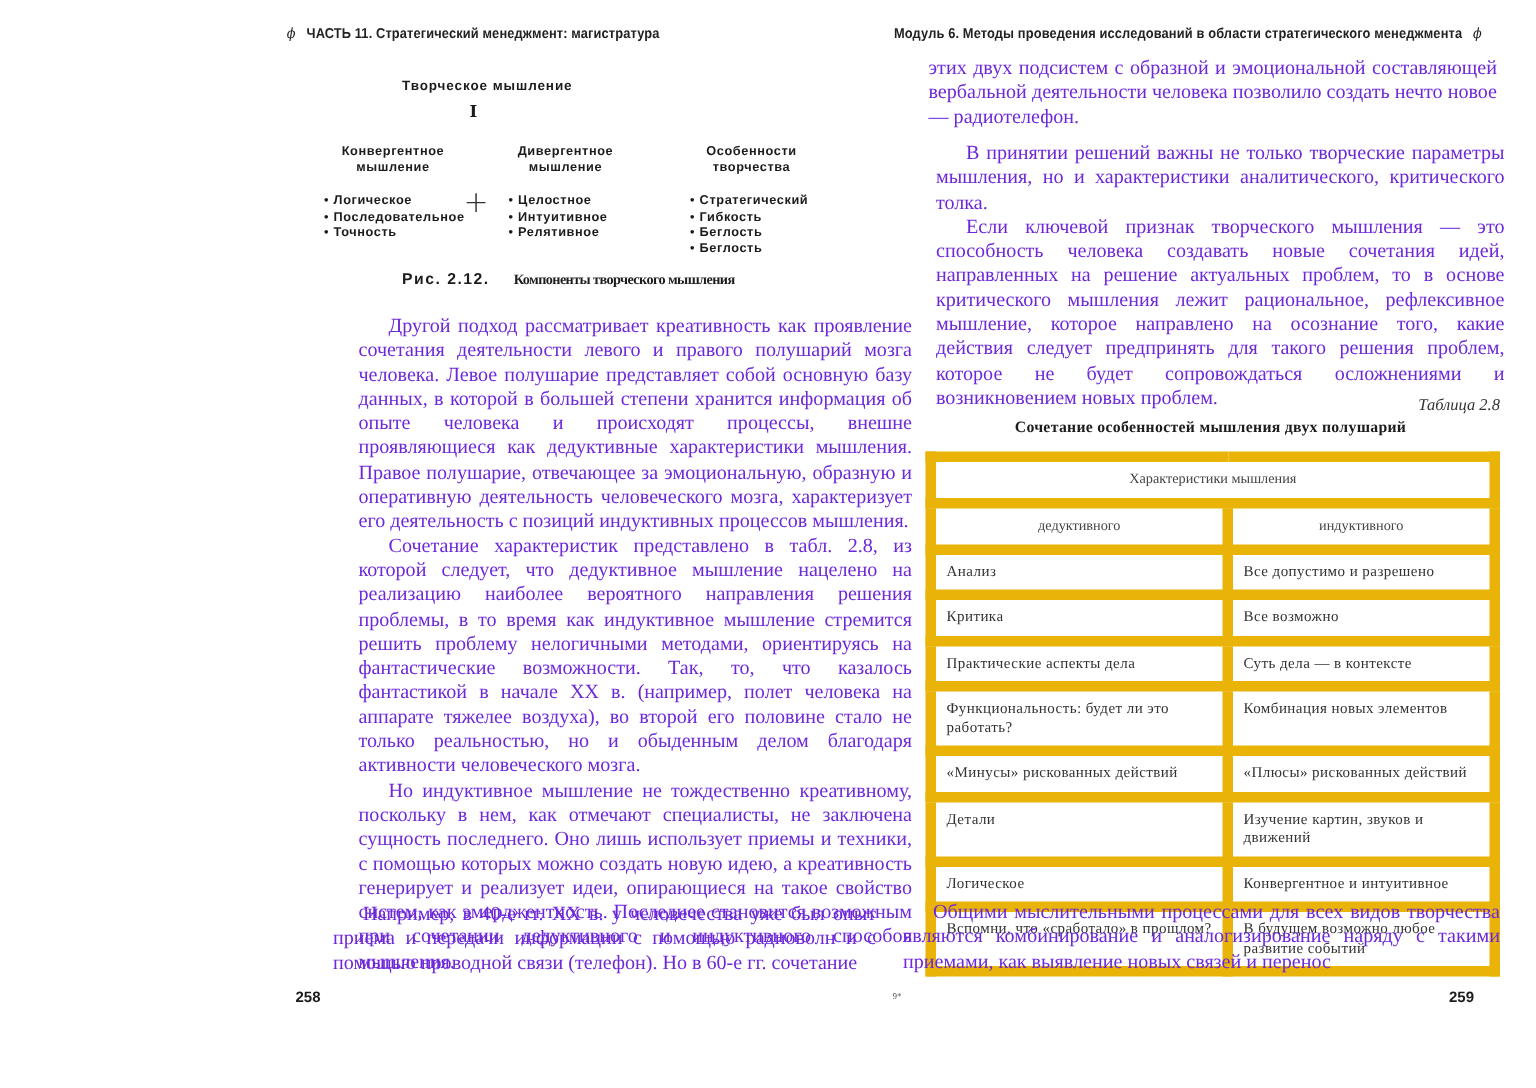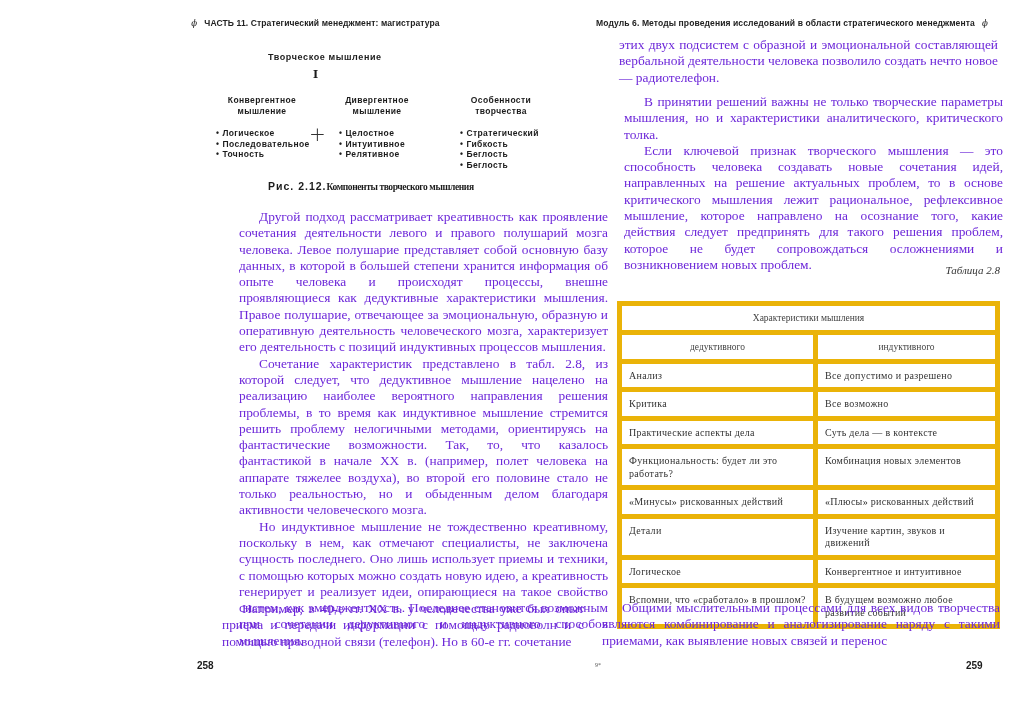--- a/index.html
+++ b/index.html
@@ -53,21 +53,21 @@
     .col-feat ul { margin-left: 2px; }
     .fig-plus {
       position: absolute; top: 122px; left: 309px;
       font-family: "DejaVu Sans", sans-serif; font-weight: 200; font-size: 20px; color: #333;
     }
     .fig-caption {
       position: absolute; top: 180px; left: 268px; white-space: nowrap;
       font-size: 10.5px;
     }
     .fig-caption .num { font-family: "Liberation Sans", sans-serif; font-weight: bold; letter-spacing: 1px; }
-    .fig-caption .txt { font-family: "Liberation Serif", serif; font-weight: bold; font-size: 9.5px; letter-spacing: -0.4px; margin-left: 0; }
+    .fig-caption .txt { font-family: "Liberation Serif", serif; font-weight: bold; font-size: 9.5px; letter-spacing: -0.4px; margin-left: 16px; }
 
     .folio {
       position: absolute; top: 660px;
       font-family: "Liberation Sans", sans-serif; font-weight: bold; font-size: 10px;
     }
     .folio-left { left: 197px; }
     .folio-right { left: 454px; }
     .signature { position: absolute; top: 662px; left: 83px; font-family: "Liberation Serif", serif; font-size: 6px; color: #555; }
 
     
@@ -78,21 +78,21 @@
     .tbl-title {
       position: absolute; top: 280px; left: 105px; width: 380px; text-align: center;
       font-family: "Liberation Serif", serif; font-weight: bold; font-size: 10.5px; letter-spacing: 0.2px;
     }
     table.data-table {
       position: absolute; top: 301px; left: 105px; width: 383px;
       border-collapse: collapse;
       font-family: "Liberation Serif", serif; font-size: 10px; color: #333;
     }
     table.data-table td, table.data-table th {
-      border: 5px solid #eab308; font-weight: normal; vertical-align: top;
+      border: 7px solid #eab308; font-weight: normal; vertical-align: top;
       padding: 6px 7px 5px 7px; line-height: 12.5px;
     }
     table.data-table th { text-align: center; font-size: 9.5px; color: #444; }
     table.data-table tr.r1 th { height: 13px; }
     table.data-table tr.r2 th { height: 10px; }
     table.data-table td { letter-spacing: 0.3px; height: 11px; }
     table.data-table td.left { width: 177px; margin-left: 16px; }
   </style>
 </head>
 <body>
@@ -171,20 +171,21 @@
   <div class="body-text" style="top:37px; left:107px; width:379px;">
     <p class="noindent">этих двух подсистем с образной и эмоциональной составляющей вербальной деятельности человека позволило создать нечто новое — радиотелефон.</p>
   </div>
 
   <div class="body-text" style="top:94px; left:112px; width:379px;">
     <p>В принятии решений важны не только творческие параметры мышления, но и характеристики аналитического, критического толка.</p>
     <p>Если ключевой признак творческого мышления — это способность человека создавать новые сочетания идей, направленных на решение актуальных проблем, то в основе критического мышления лежит рациональное, рефлексивное мышление, которое направлено на осознание того, какие действия следует предпринять для такого решения проблем, которое не будет сопровождаться осложнениями и возникновением новых проблем.</p>
   </div>
 
   <div class="tbl-label">Таблица 2.8</div>
+  <div class="tbl-title">Сочетание особенностей мышления двух полушарий</div>
 
   <table class="data-table">
     <tbody>
         <tr class="r1">
       <th colspan="2">Характеристики мышления</th>
     </tr>
     <tr class="r2">
       <th>дедуктивного</th>
       <th>индуктивного</th>
     </tr>

